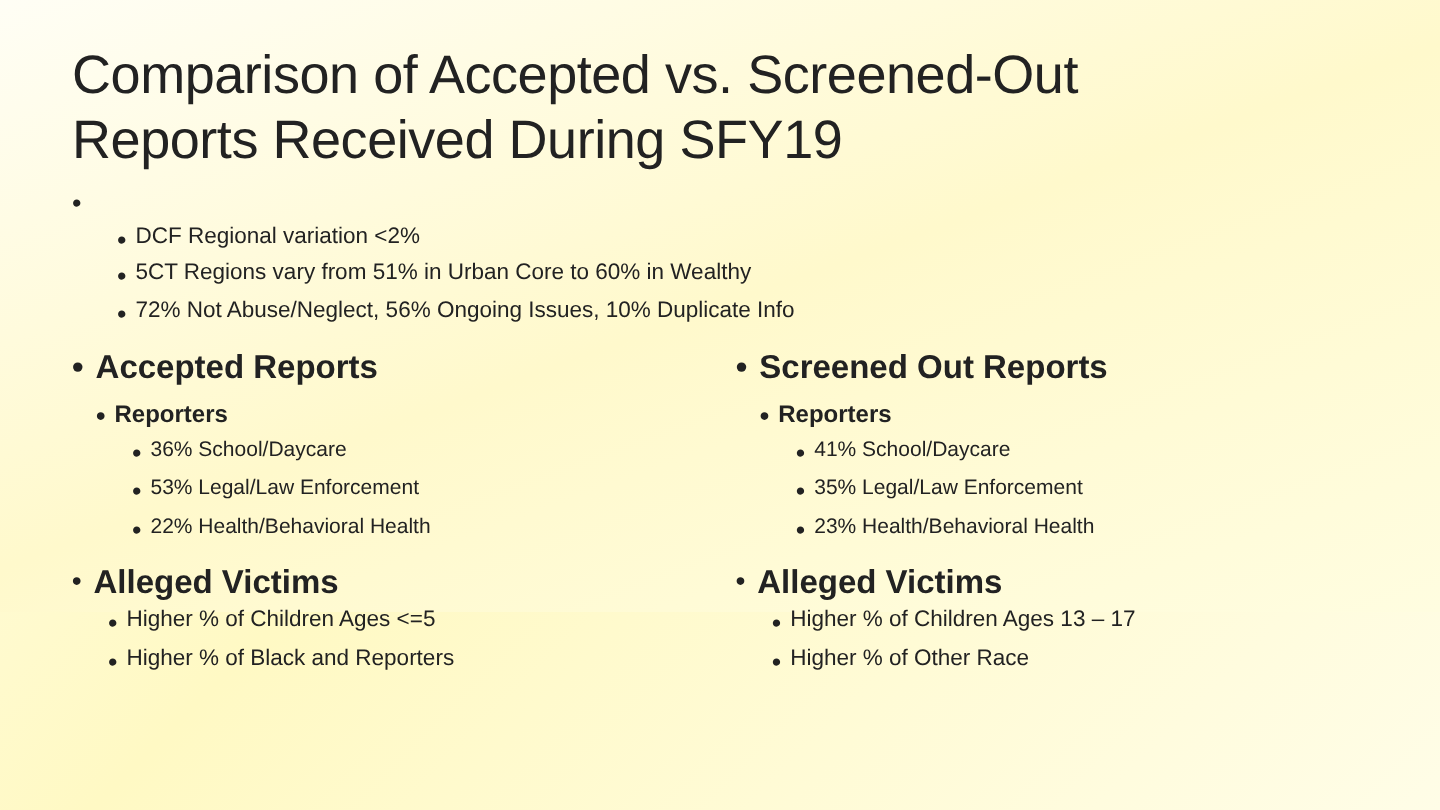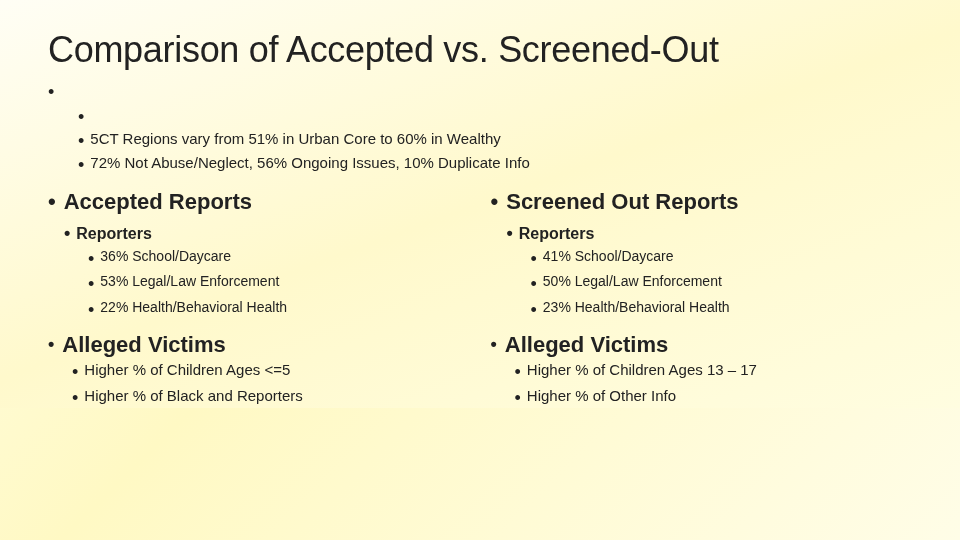--- a/index.html
+++ b/index.html
@@ -140,28 +140,30 @@
       margin: 0 10px;
     }
   </style>
 </head>
 <body>
 
 <div class="slide">
 
   <div class="title">
     <span>Comparison of Accepted vs. Screened-Out</span><br>
+    <span>Reports Received During SFY19</span>
   </div>
 
   <div class="bullet-top">
     <div class="main-bullet">
       <span class="bullet-dot">•</span>
     </div>
     <div class="sub-bullet">
       <span class="bullet-dot">•</span>
+      <span>DCF Regional variation &lt;2%</span>
     </div>
     <div class="sub-bullet">
       <span class="bullet-dot">•</span>
       <span>5CT Regions vary from 51% in Urban Core to 60% in Wealthy</span>
     </div>
     <div class="sub-bullet">
       <span class="bullet-dot">•</span>
       <span>72% Not Abuse/Neglect, 56% Ongoing Issues, 10% Duplicate Info</span>
     </div>
   </div>
@@ -214,35 +216,35 @@
       <div class="sub-heading">
         <span class="bullet-dot">•</span>
         <span>Reporters</span>
       </div>
       <div class="reporter-item">
         <span class="bullet-dot">•</span>
         <span>41% School/Daycare</span>
       </div>
       <div class="reporter-item">
         <span class="bullet-dot">•</span>
-        <span>50% Legal/Law Enforcement</span>
+        <span>35% Legal/Law Enforcement</span>
       </div>
       <div class="reporter-item">
         <span class="bullet-dot">•</span>
         <span>23% Health/Behavioral Health</span>
       </div>
 
       <div class="alleged-heading">
         <span class="bullet-dot">•</span>
         <span>Alleged Victims</span>
       </div>
       <div class="alleged-item">
         <span class="bullet-dot">•</span>
         <span>Higher % of Children Ages 13 – 17</span>
       </div>
       <div class="alleged-item">
         <span class="bullet-dot">•</span>
-        <span>Higher % of Other Info</span>
+        <span>Higher % of Other Race</span>
       </div>
     </div>
 
   </div>
 </div>
 
 </body></html>

